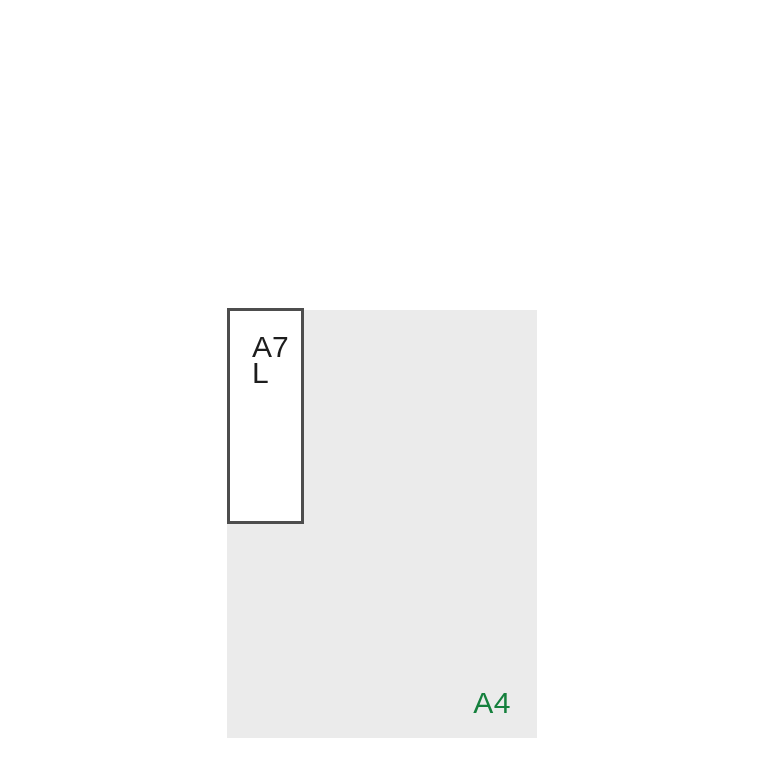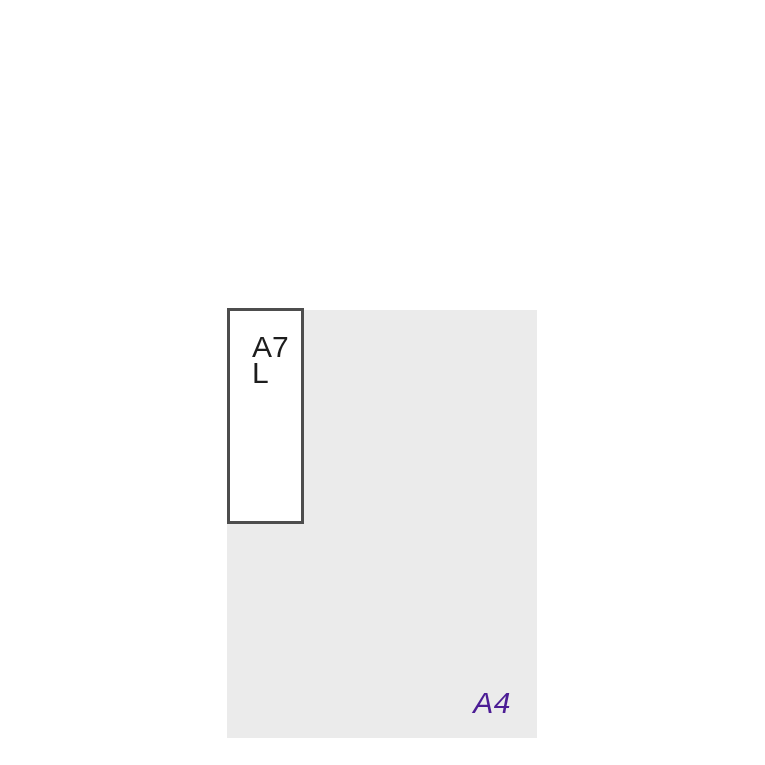--- a/index.html
+++ b/index.html
@@ -53,20 +53,20 @@
     word-break: normal;
     overflow-wrap: normal;
   }
 </style>
 </head>
 <body>
 
 <div class="canvas" style="background-color: rgb(255, 255, 255);">
 
   <div class="base-sheet" style="background-color: rgb(235, 235, 235);">
-    <span class="base-sheet-label" style="color: #4c1d95; font-style: italic;">A4</span>
+    <span class="base-sheet-label" style="color: #15803d;">A4</span>
   </div>
 
   <div class="overlay-sheet" style="background-color: rgb(255, 255, 255); border-color: rgb(77, 77, 77);">
     <span class="overlay-sheet-label" style="color: rgb(29, 29, 29);">A7 L</span>
   </div>
 
 </div>
 
 </body></html>

